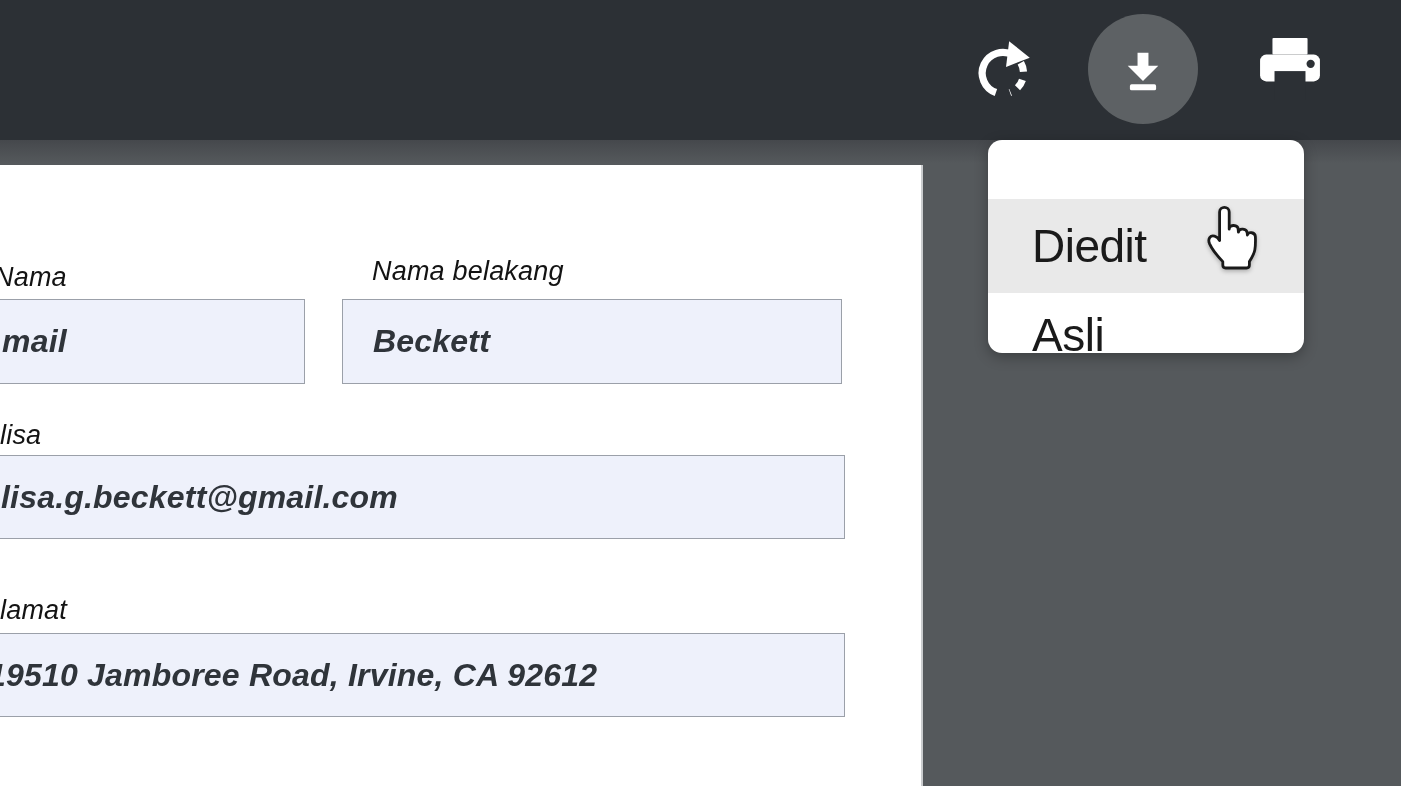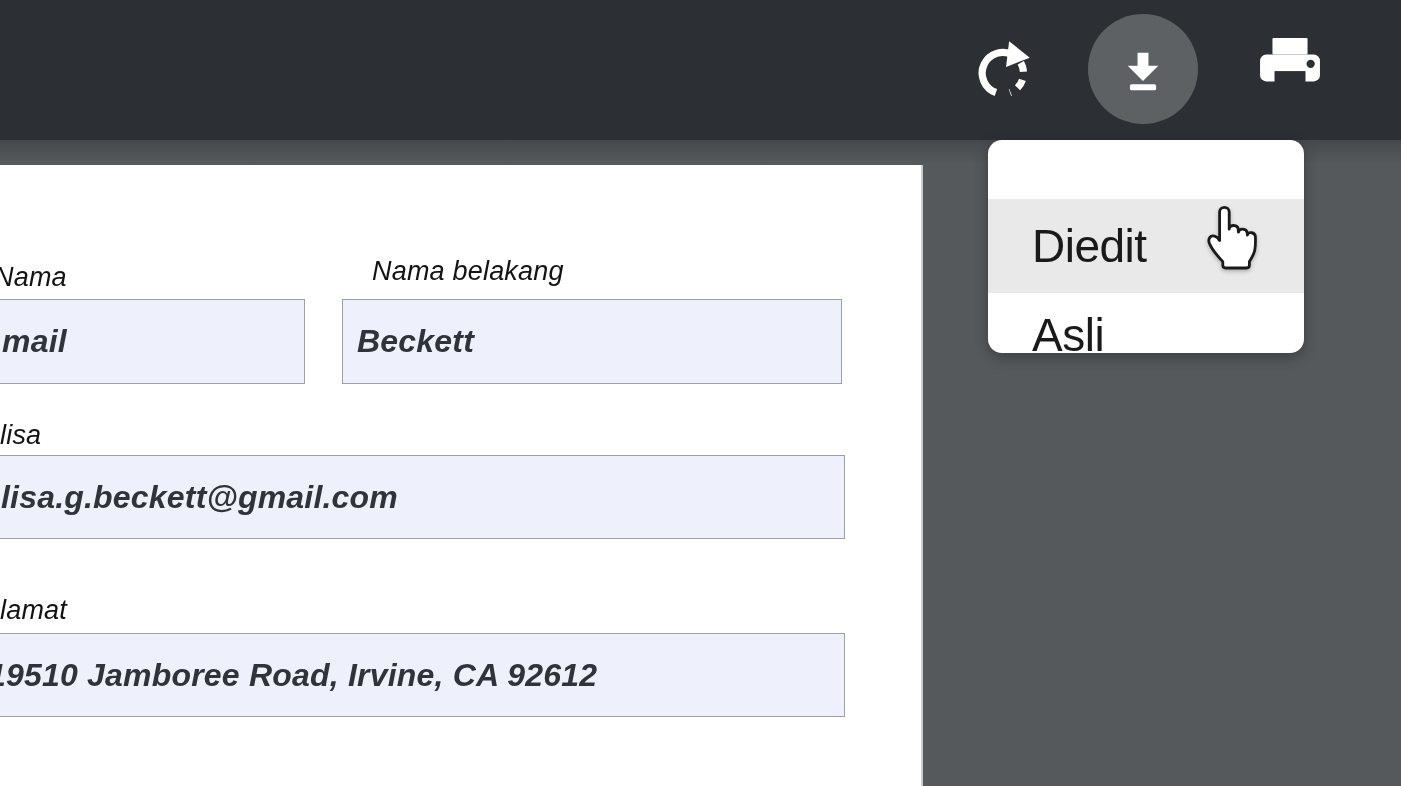--- a/index.html
+++ b/index.html
@@ -51,21 +51,21 @@
   }
   .field-value {
     font-size: 32px; font-weight: 700; color: #2f343a;
     white-space: nowrap; letter-spacing: 0.2px;
   }
   .lab-nama    { left: -6px;  top: 96px;  }
   .lab-belakang{ left: 372px; top: 90px;  }
   .lab-email   { left: 0px;   top: 254px; }
   .lab-alamat  { left: 0px;   top: 429px; }
   .box-nama    { left: -40px; top: 134px; width: 345px; height: 85px; padding-left: 41px; }
-  .box-belakang{ left: 342px; top: 134px; width: 500px; height: 85px; padding-left: 14px; }
+  .box-belakang{ left: 342px; top: 134px; width: 500px; height: 85px; padding-left: 30px; }
   .box-email   { left: -40px; top: 290px; width: 885px; height: 84px; padding-left: 40px; }
   .box-alamat  { left: -40px; top: 468px; width: 885px; height: 84px; padding-left: 40px; }
   .box-alamat .field-value { text-indent: -13px; }
 
   
   .menu {
     position: absolute; left: 988px; top: 140px; width: 316px; height: 213px;
     background: #ffffff; border-radius: 14px; z-index: 10;
     box-shadow: 0 4px 14px rgba(0,0,0,0.30);
     overflow: hidden;

